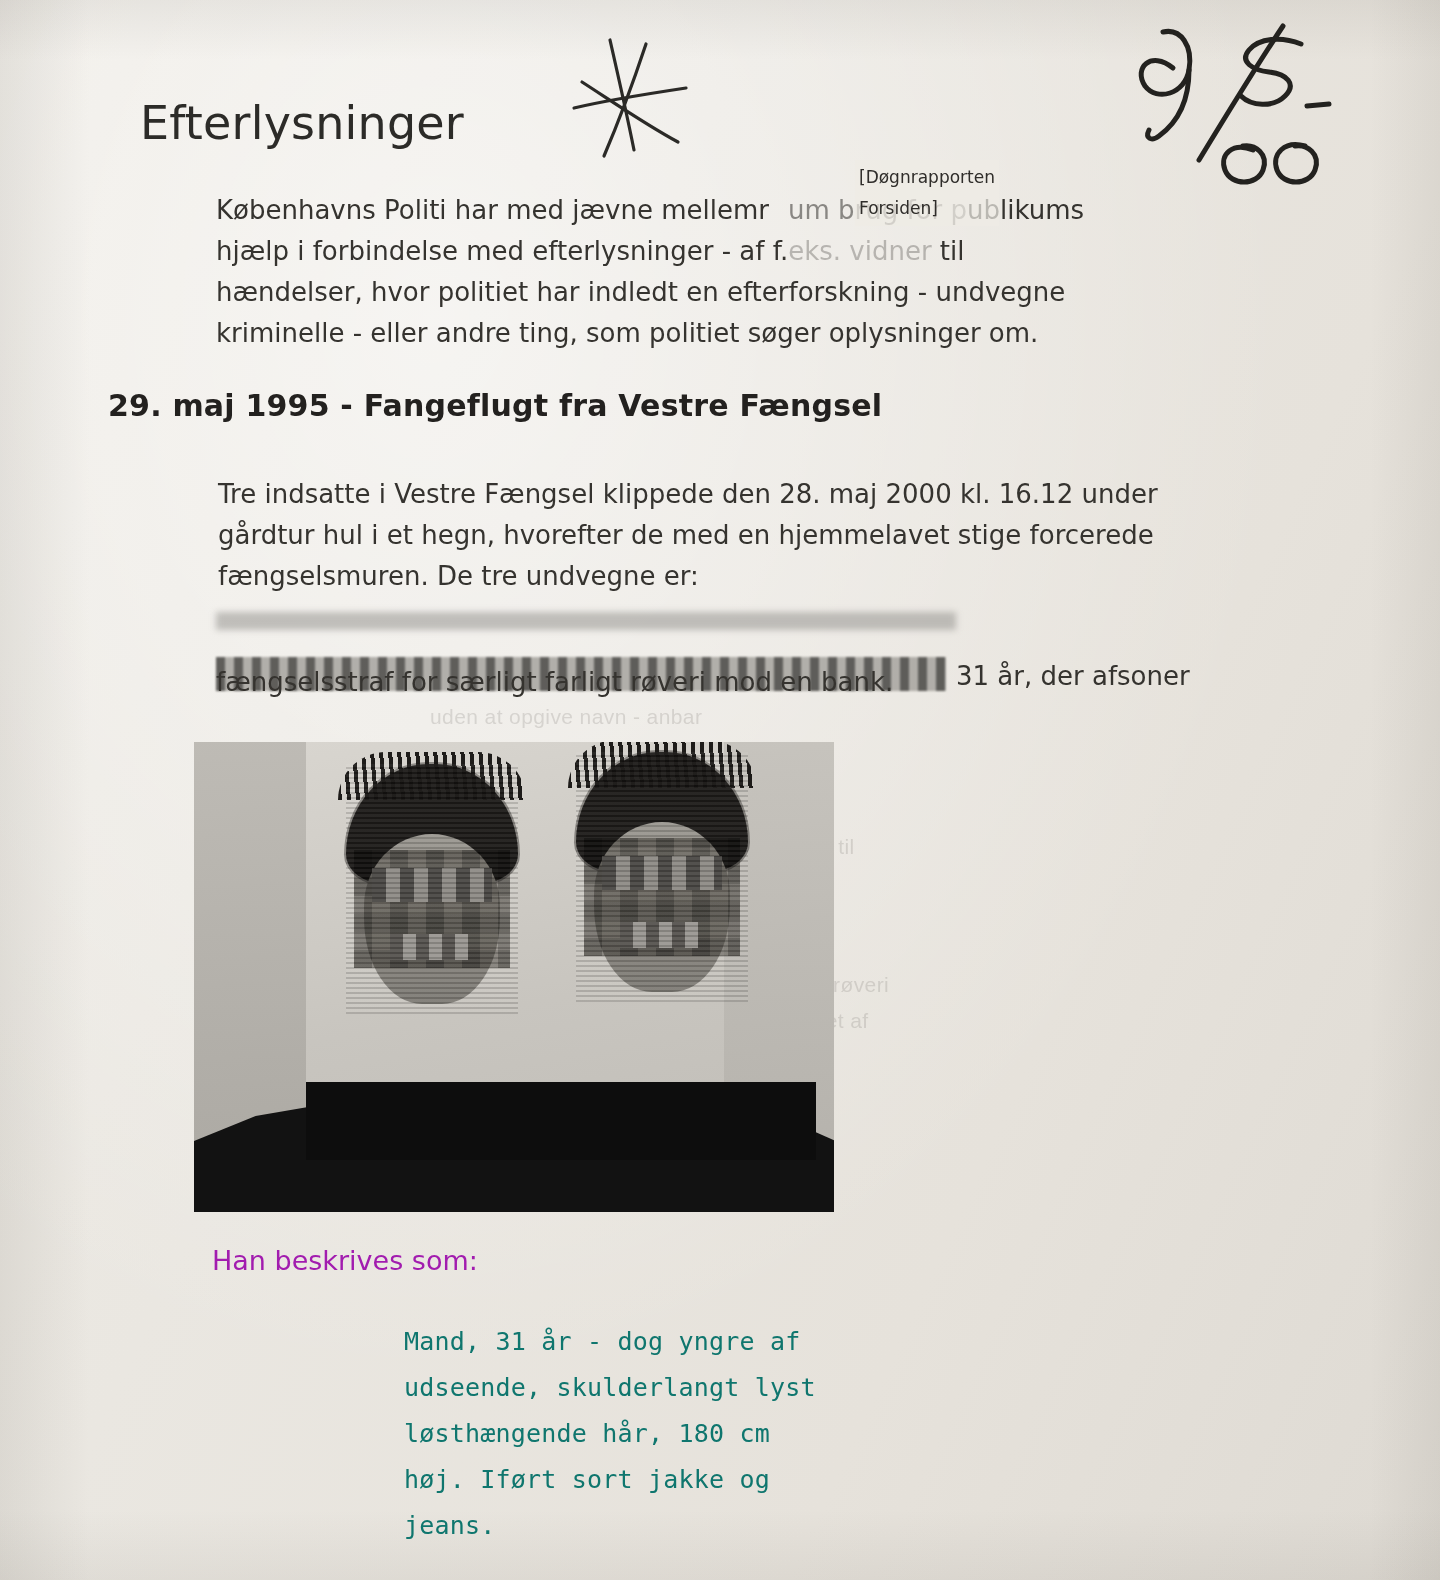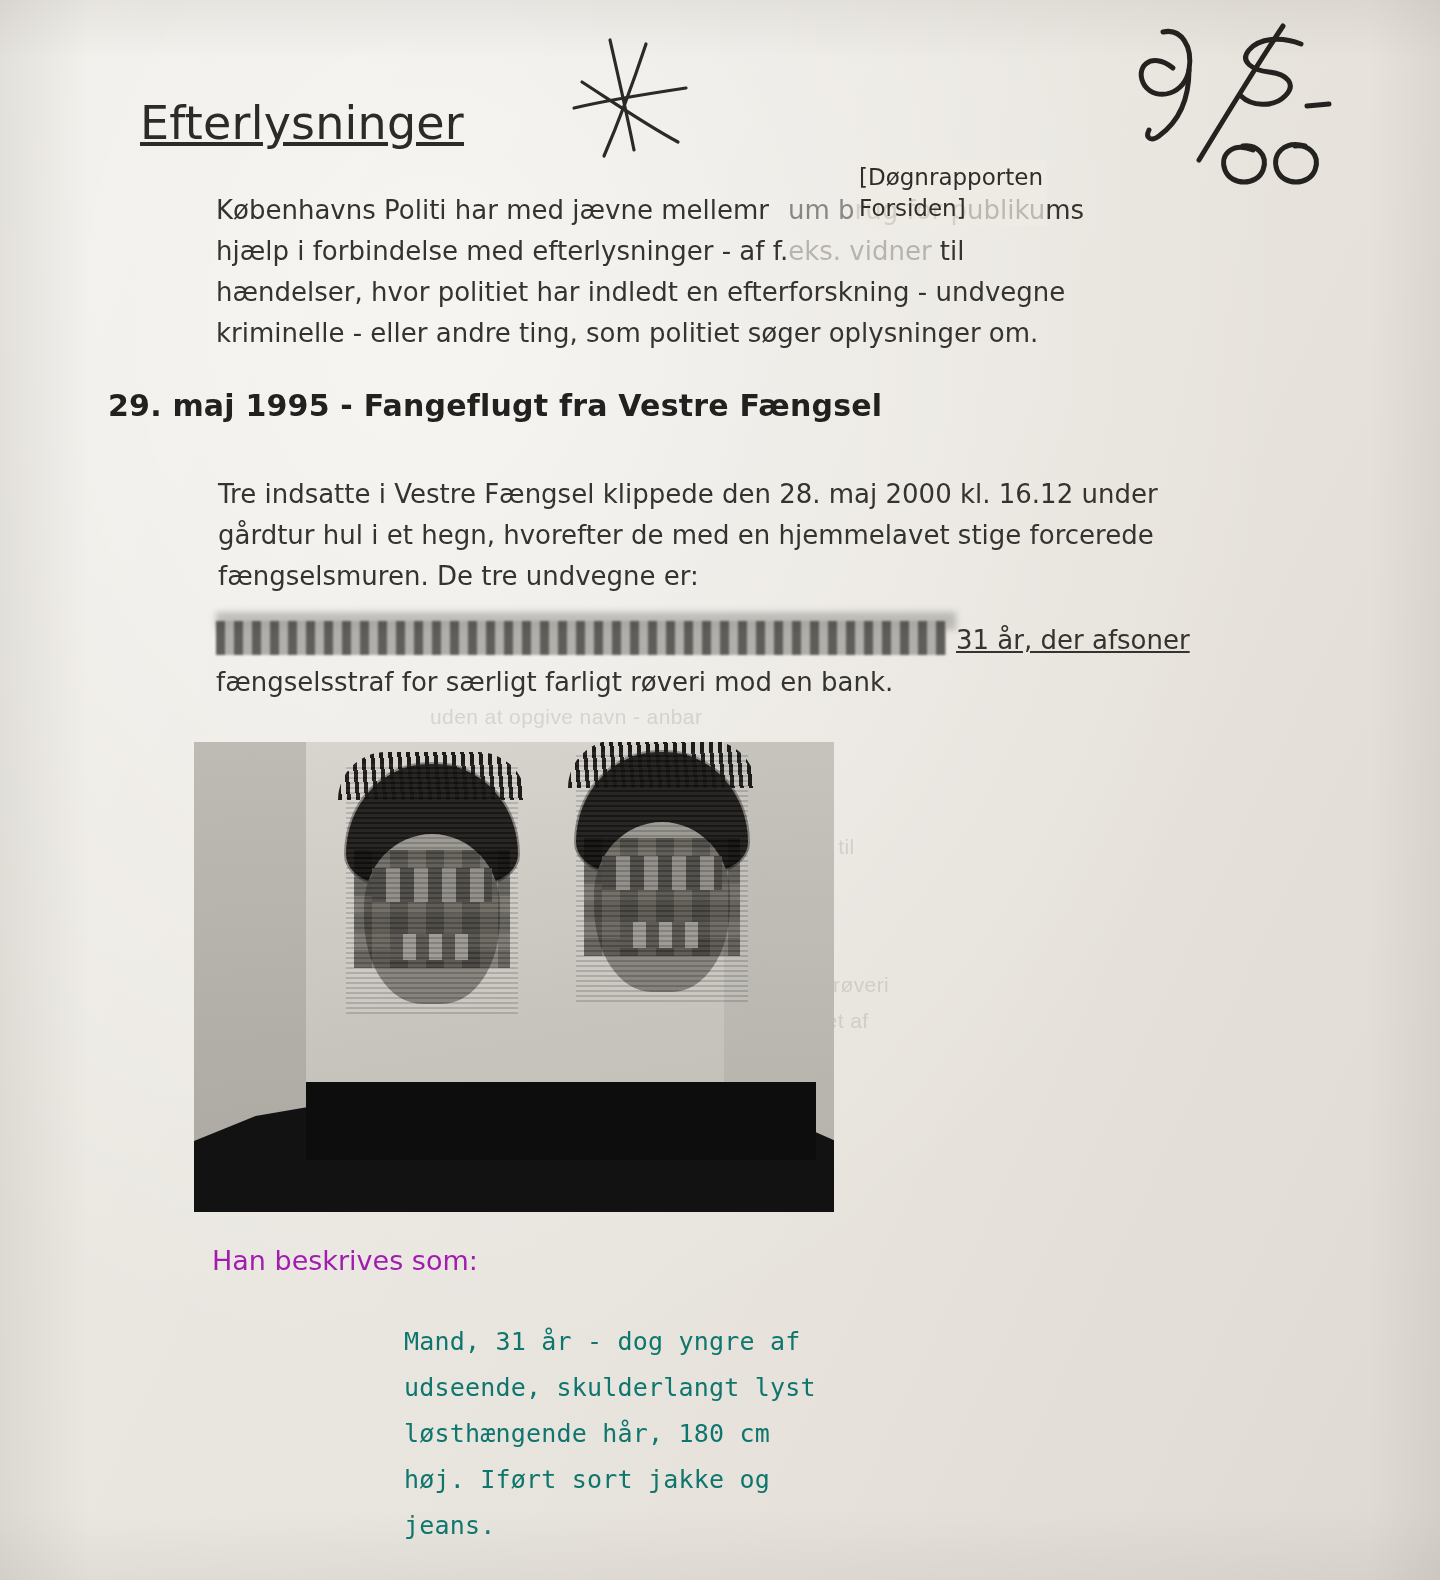--- a/index.html
+++ b/index.html
@@ -53,21 +53,20 @@
   }
 
   .title {
     position: absolute;
     left: 140px;
     top: 96px;
     font-size: 46px;
     color: #2c2b28;
     font-family: "DejaVu Sans", sans-serif;
     letter-spacing: 0.2px;
-    text-decoration: underline;
   }
 
   
   .scribble {
     position: absolute;
     left: 560px;
     top: 30px;
     width: 140px;
     height: 140px;
     pointer-events: none;
@@ -90,21 +89,21 @@
     line-height: 41px;
     color: #35332f;
   }
   .intro .faded-a { color: rgba(53,51,47,0.55); margin-left: 19px; }
   .intro .faded-b { color: rgba(53,51,47,0.30); margin-top: 28px; }
 
   .stamp-note {
     position: absolute;
     left: 855px;
     top: 160px;
-    font-size: 23px;
+    font-size: 17px;
     line-height: 31px;
     color: #2f2d2a;
     text-align: left;
     background: rgba(238,235,229,0.72);
     padding: 2px 4px;
   }
 
   .heading2 {
     position: absolute;
     left: 108px;
@@ -121,26 +120,25 @@
     top: 474px;
     width: 1020px;
     font-size: 26px;
     line-height: 41px;
     color: #35332f;
   }
 
   .redacted-line {
     position: absolute;
     left: 216px;
-    top: 620px;
+    top: 656px;
     width: 1030px;
     font-size: 26px;
     line-height: 41px;
     color: #35332f;
-    text-decoration: underline;
   }
   .redaction {
     display: inline-block;
     vertical-align: -6px;
     width: 730px;
     height: 34px;
     background:
       repeating-linear-gradient(90deg,
         #4b4a47 0px, #4b4a47 9px,
         #a9a7a2 9px, #a9a7a2 18px);

